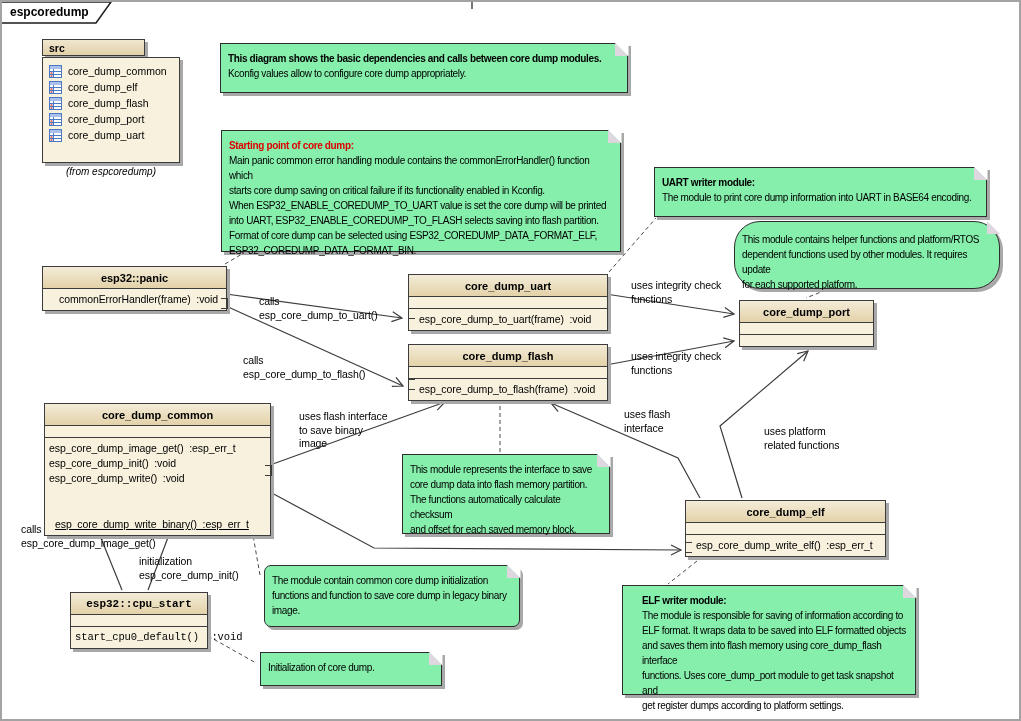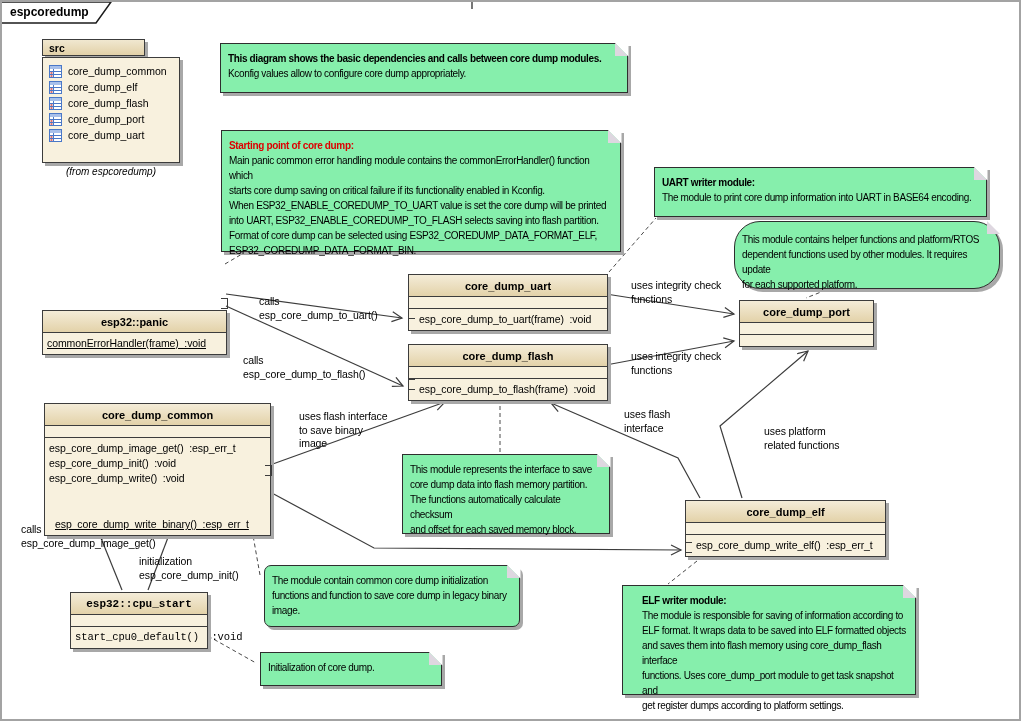--- a/index.html
+++ b/index.html
@@ -214,24 +214,24 @@
     <div class="fold-cover"></div>
       <div class="fold-flap"></div>
     <div class="note-title">ELF writer module:</div>
     <div class="note-body">The module is responsible for saving of information according to
 ELF format. It wraps data to be saved into ELF formatted objects
 and saves them into flash memory using core_dump_flash interface
 functions. Uses core_dump_port module to get task snapshot and
 get register dumps according to platform settings.</div>
   </div>
 
-  <div class="cls" style="left:40px;top:264px;width:185px;margin-top:44px;">
+  <div class="cls" style="left:40px;top:264px;width:185px;">
     <div class="cls-title">esp32::panic</div>
     <div class="cls-ops">
-        <div class="op" style="padding-left:4px;text-decoration:underline;">commonErrorHandler(frame)  :void</div>
+        <div class="op" style="padding-left:16px;">commonErrorHandler(frame)  :void</div>
       </div>
   </div>
 
   <div class="cls" style="left:406px;top:272px;width:200px;">
     <div class="cls-title">core_dump_uart</div>
     <div class="cls-attrs"></div>
     <div class="cls-ops">
         <div class="op">esp_core_dump_to_uart(frame)  :void</div>
       </div>
   </div>

